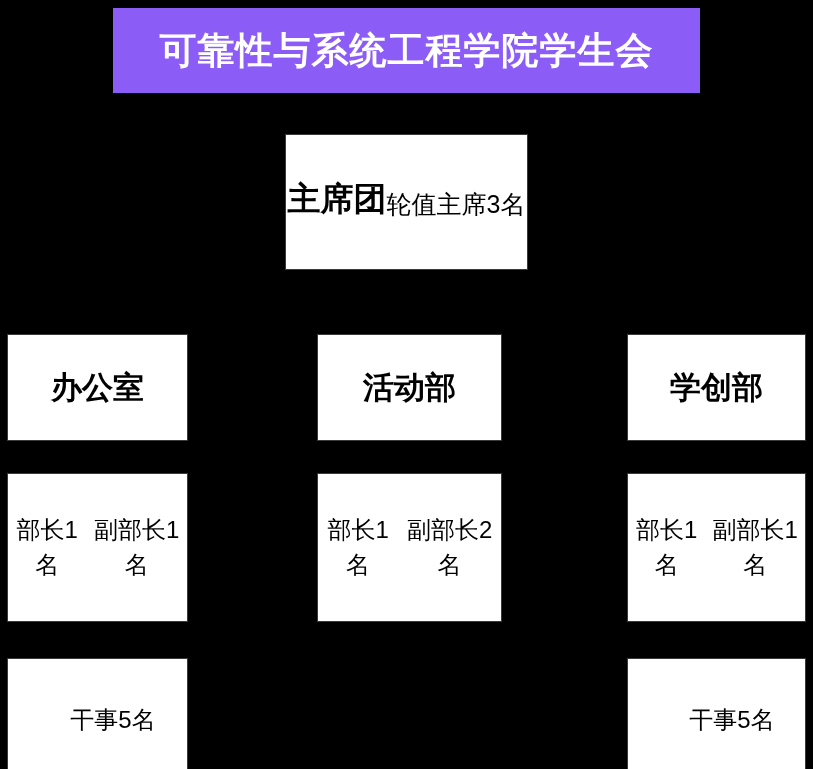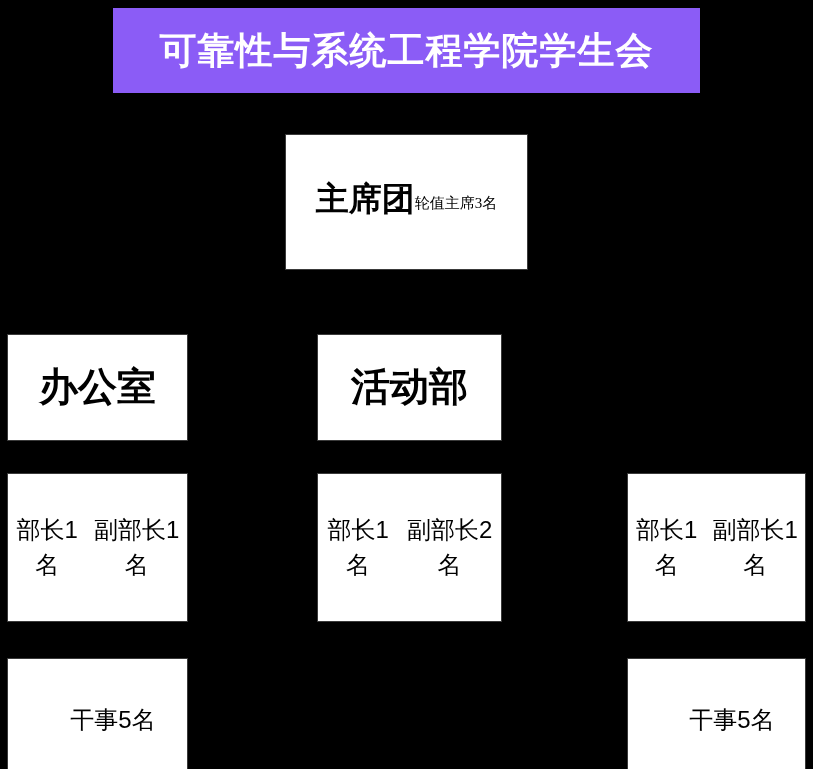--- a/index.html
+++ b/index.html
@@ -67,33 +67,32 @@
     height: 136px;
     padding-top: 4px;
   }
   .node-chair .node-title {
     font-size: 33px;
     font-weight: bold;
     line-height: 1.15;
     margin-bottom: 10px;
   }
   .node-chair .node-sub {
-    font-size: 15px;
+    font-size: 25px;
     font-weight: normal;
     line-height: 1.15;
-    font-family: Liberation Serif, serif;
   }
 
   
   .node-dept {
     top: 334px;
     height: 107px;
   }
   .node-dept .node-title {
-    font-size: 39px;
+    font-size: 31px;
     font-weight: bold;
     line-height: 1.15;
   }
 
   
   .node-lead {
     top: 473px;
     height: 149px;
   }
   .node-lead .line {
@@ -149,20 +148,23 @@
   <div class="node node-dept col-mid">
     <div class="node-title">活动部</div>
   </div>
 
   <div class="node node-lead col-mid">
     <div class="line">部长1名</div>
     <div class="line">副部长2名</div>
   </div>
 
 
+  <div class="node node-dept col-right">
+    <div class="node-title">学创部</div>
+  </div>
 
   <div class="node node-lead col-right">
     <div class="line">部长1名</div>
     <div class="line">副部长1名</div>
   </div>
 
   <div class="node node-staff col-right">
     <div class="line">干事5名</div>
   </div>
 

